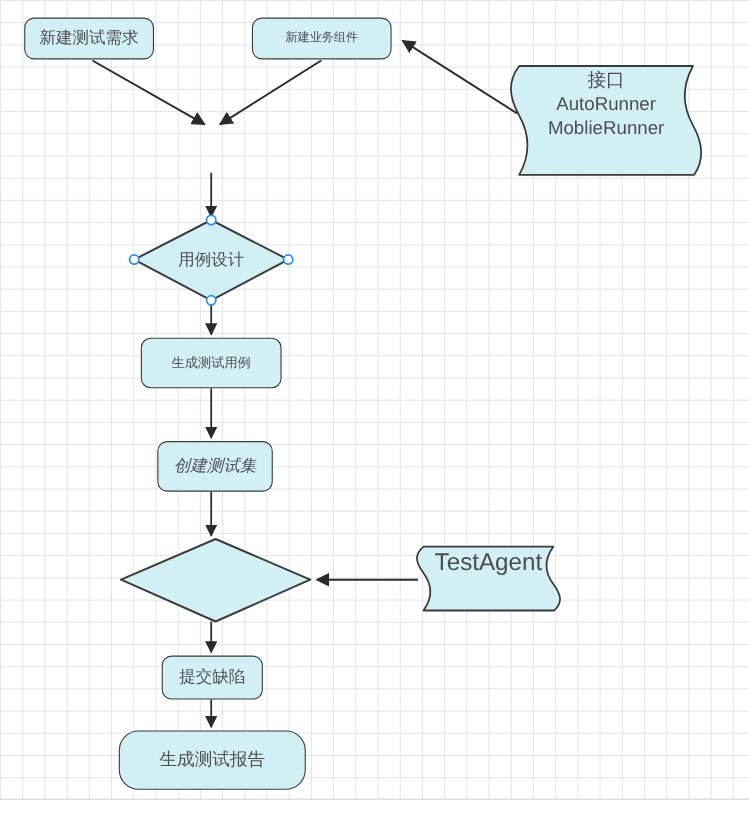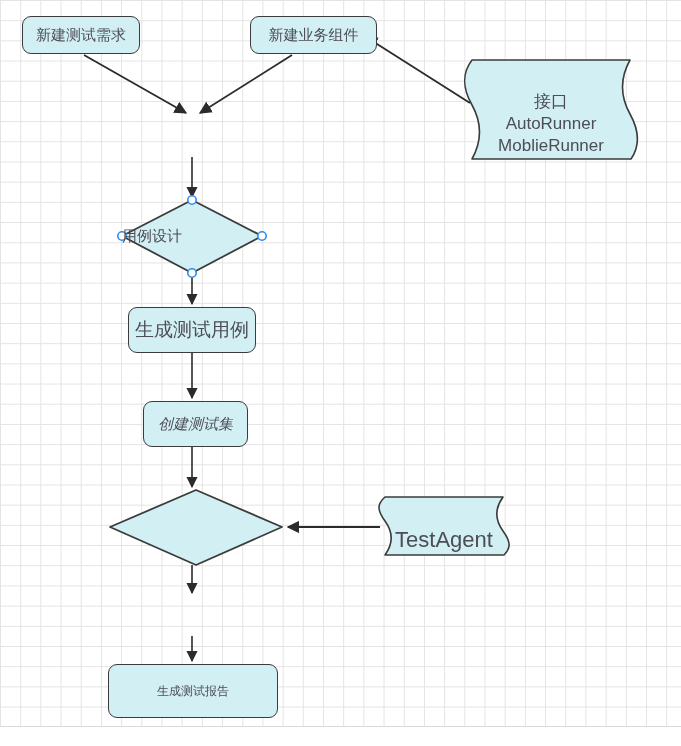--- a/index.html
+++ b/index.html
@@ -60,32 +60,33 @@
   }
   .proc {
     background: #d2eff4;
     border: 1.6px solid #3b3b3b;
     border-radius: 9px;
     font-size: 15px;
   }
   .note-label {
     position: absolute;
     display: flex;
-    align-items: flex-end;
+    align-items: flex-start;
     justify-content: center;
     color: #4d4d56;
     text-align: center;
     line-height: 1.3;
     white-space: pre-line;
     pointer-events: none;
   }
   .diamond-label {
     position: absolute;
     display: flex;
     align-items: center;
+    justify-content: center;
     color: #4d4d56;
     font-size: 15px;
     text-align: center;
     pointer-events: none;
   }
 </style>
 </head>
 <body>
 
 <div id="canvas">
@@ -160,46 +161,49 @@
     </g>
     <g>
       <polygon points="196,490 282,527 196,565 110,527" fill="#d2eff4" stroke="#3b3b3b" stroke-width="1.8" stroke-linejoin="round"></polygon>
     </g>
   </svg>
 
   <div class="node proc" style="left:22px; top:16px; width:118px; height:38px; font-size:15px;">
     <span>新建测试需求</span>
   </div>
 
-  <div class="node proc" style="left:250px; top:16px; width:127px; height:38px; font-size:15px;">
+  <div class="node proc" style="left:229px; top:16px; width:127px; height:38px; font-size:11px;">
     <span>新建业务组件</span>
   </div>
 
   <div class="note-label" style="left:472px; top:62px; width:158px; height:95px; font-size:17px;">
     <span>接口
 AutoRunner
 MoblieRunner</span>
   </div>
 
 
   <div class="diamond-label" style="left:122px; top:200px; width:140px; height:73px;">
     <span>用例设计</span>
   </div>
 
-  <div class="node proc" style="left:128px; top:307px; width:128px; height:46px; font-size:19px;">
+  <div class="node proc" style="left:128px; top:307px; width:128px; height:46px; font-size:12px;">
     <span>生成测试用例</span>
   </div>
 
   <div class="node proc" style="left:143px; top:401px; width:105px; height:46px; font-size:15px;font-style:italic;">
     <span>创建测试集</span>
   </div>
 
 
   <div class="note-label" style="left:385px; top:497px; width:118px; height:58px; font-size:22px;">
     <span>TestAgent</span>
   </div>
 
-
-  <div class="node proc" style="left:108px; top:664px; width:170px; height:54px; font-size:12px;">
+  <div class="node proc" style="left:147px; top:596px; width:92px; height:40px; font-size:15px;">
+    <span>提交缺陷</span>
+  </div>
+
+  <div class="node proc" style="left:108px; top:664px; width:170px; height:54px; font-size:16px;border-radius:18px;">
     <span>生成测试报告</span>
   </div>
 
 </div>
 
 </body></html>

